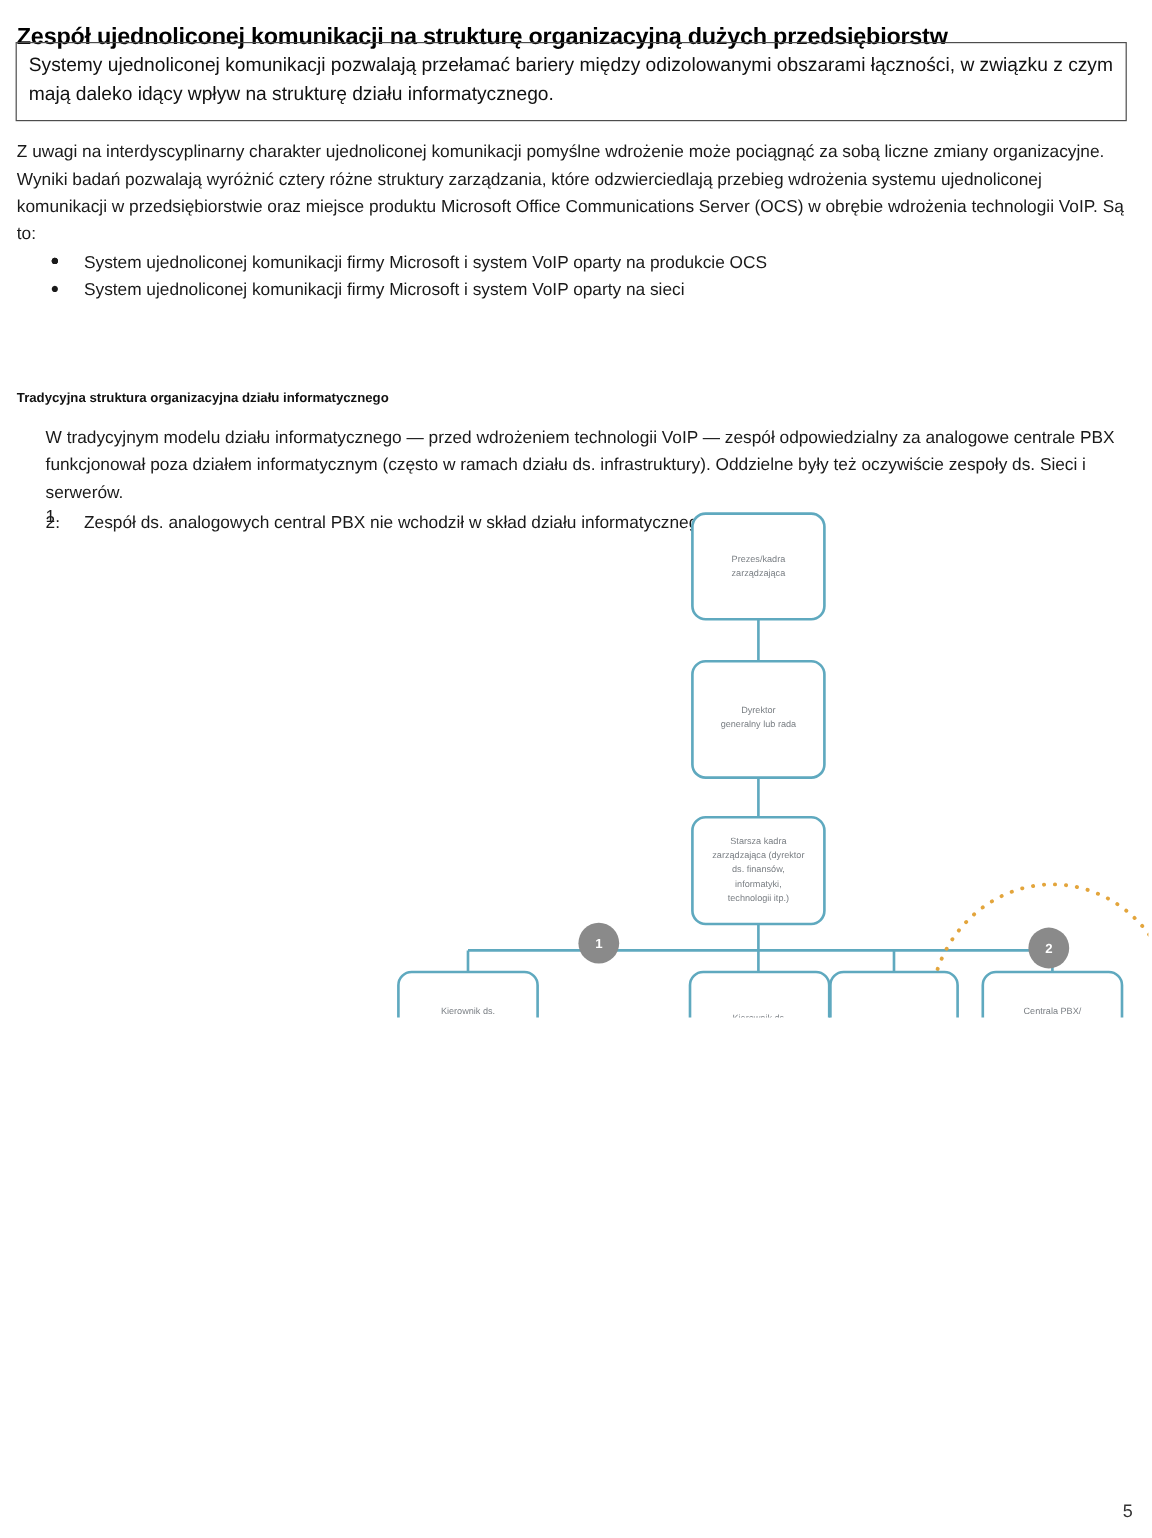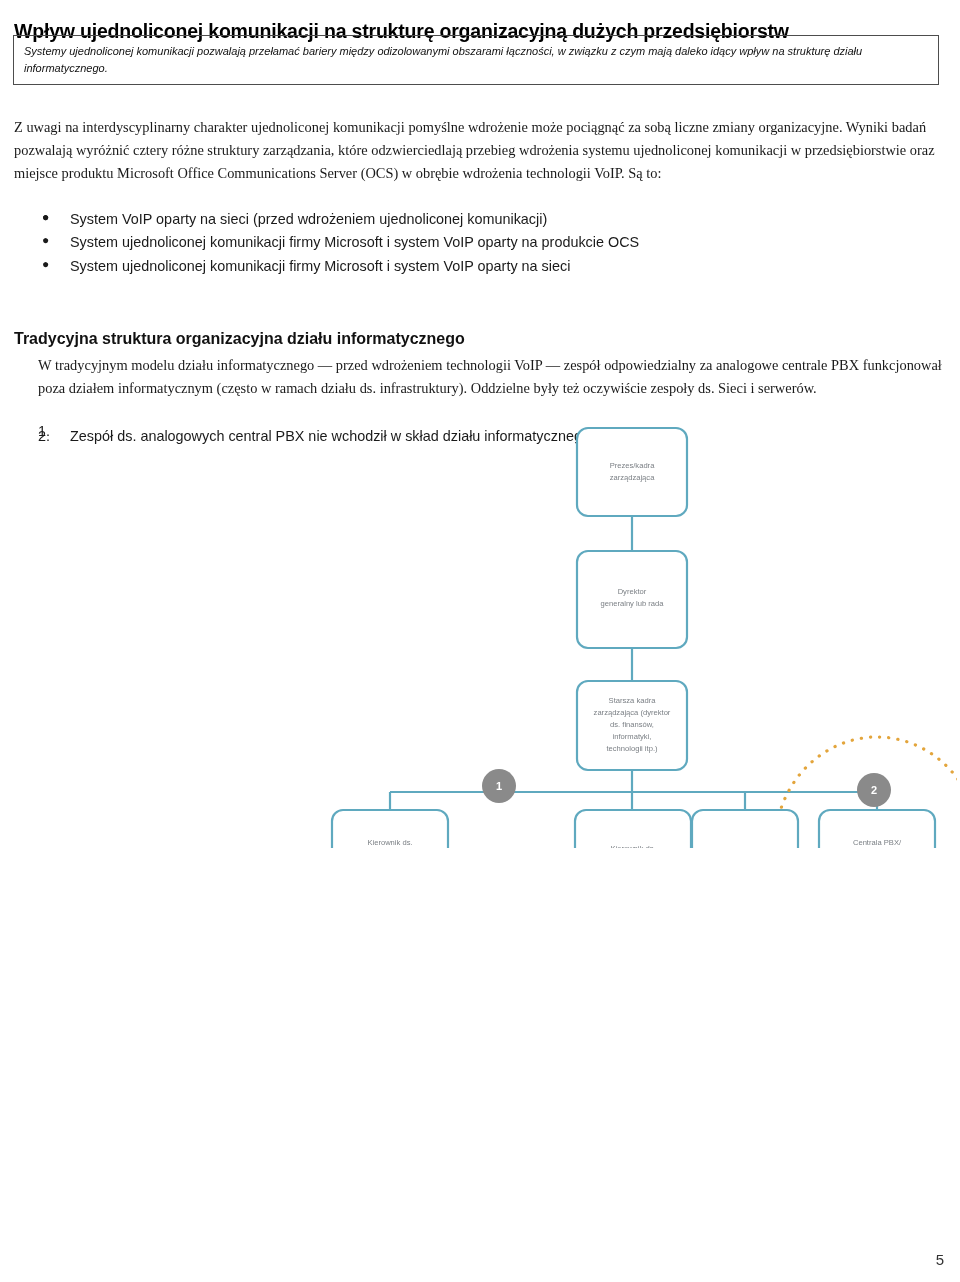--- a/index.html
+++ b/index.html
@@ -41,35 +41,33 @@
   .callout {
     position: absolute;
     left: 13px;
     top: 35px;
     width: 926px;
     box-sizing: border-box;
     border: 1px solid #4d4d4d;
     padding: 7px 10px 8px 10px;
   }
   .callout-text {
-    font-size: 11px;
-    font-style: italic;
+    font-size: 16px;
     line-height: 1.52;
     color: #111111;
   }
 
   
   .para {
     position: absolute;
     left: 14px;
     width: 930px;
     font-size: 14.4px;
     line-height: 1.57;
     color: #1a1a1a;
-    font-family: Liberation Serif, serif;
   }
   .para-intro { top: 102px; }
 
   
   .bullet-list {
     position: absolute;
     left: 34px;
     top: 208px;
     width: 860px;
     margin: 0;
@@ -90,21 +88,21 @@
     font-size: 12px;
     line-height: 1.62;
     color: #1a1a1a;
   }
 
   
   .section-heading {
     position: absolute;
     left: 14px;
     top: 317px;
-    font-size: 16px;
+    font-size: 11px;
     font-weight: bold;
     color: #111111;
   }
   .para-trad { top: 340px; margin-left: 24px; }
 
   
   .num-list {
     position: absolute;
     left: 34px;
     top: 420px;
@@ -162,35 +160,34 @@
     bottom: 14px;
     font-size: 15px;
     color: #333333;
   }
 </style>
 </head>
 <body>
 
 <div class="page">
 
-  <h1 class="doc-title">Wpływ ujednoliconej komunikacji na strukturę organizacyjną dużych przedsiębiorstw</h1>
+  <h1 class="doc-title">Zespół ujednoliconej komunikacji na strukturę organizacyjną dużych przedsiębiorstw</h1>
 
   <div class="callout">
     <div class="callout-text">Systemy ujednoliconej komunikacji pozwalają przełamać bariery między odizolowanymi obszarami łączności, w związku z czym mają daleko idący wpływ na strukturę działu informatycznego.</div>
   </div>
 
   <p class="para para-intro">Z uwagi na interdyscyplinarny charakter ujednoliconej komunikacji pomyślne wdrożenie może pociągnąć za sobą liczne zmiany organizacyjne. Wyniki badań pozwalają wyróżnić cztery różne struktury zarządzania, które odzwierciedlają przebieg wdrożenia systemu ujednoliconej komunikacji w przedsiębiorstwie oraz miejsce produktu Microsoft Office Communications Server (OCS) w obrębie wdrożenia technologii VoIP. Są to:</p>
 
   <ul class="bullet-list">
     <li>
       <span class="bullet-mark">●</span>
     </li>
     <li>
       <span class="bullet-mark">●</span>
-      <span>System VoIP oparty na sieci (przed wdrożeniem ujednoliconej komunikacji)</span>
     </li>
     <li>
       <span class="bullet-mark">●</span>
       <span>System ujednoliconej komunikacji firmy Microsoft i system VoIP oparty na produkcie OCS</span>
     </li>
     <li>
       <span class="bullet-mark">●</span>
       <span>System ujednoliconej komunikacji firmy Microsoft i system VoIP oparty na sieci</span>
     </li>
   </ul>

